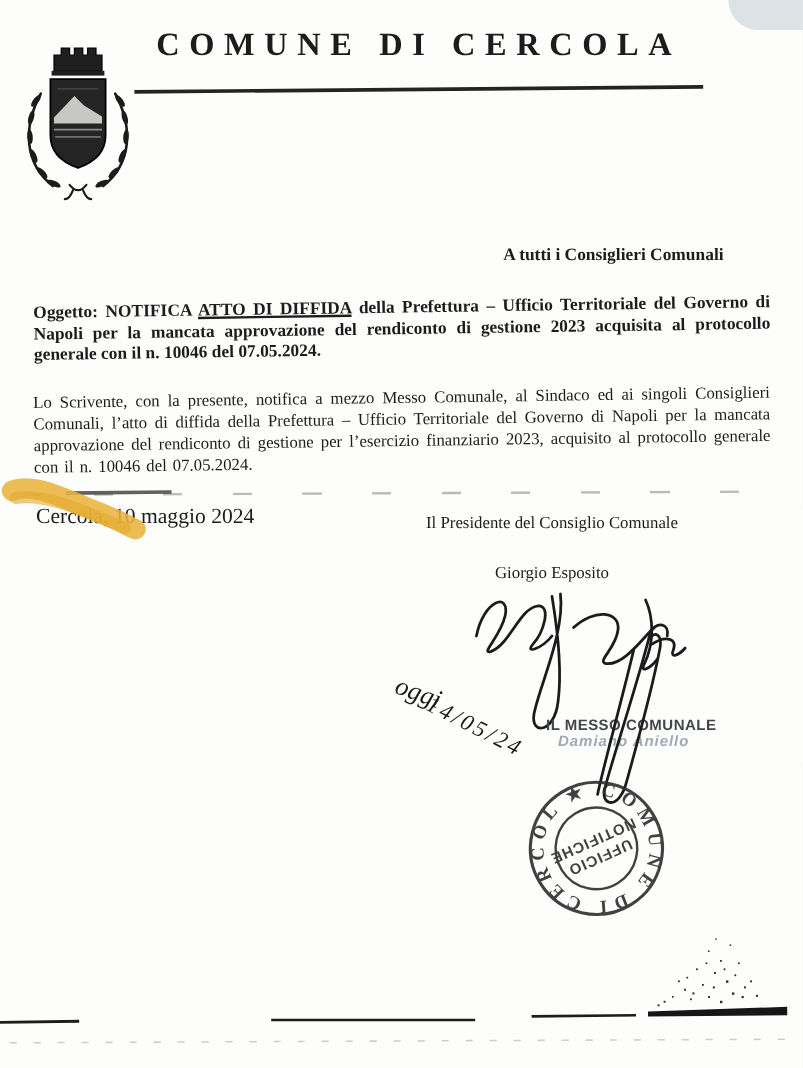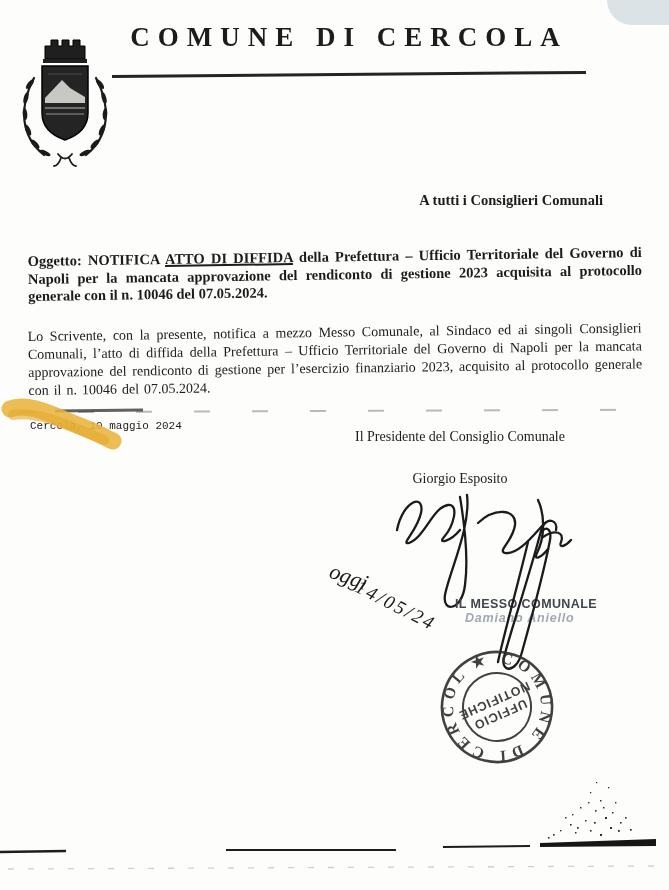--- a/index.html
+++ b/index.html
@@ -7,33 +7,33 @@
         font-family:"Liberation Serif","DejaVu Serif",serif;color:#1c1c1c;overflow:hidden;padding-left:20px;}
   .abs{position:absolute;}
   
   #scan-blob{right:0;top:0;width:82px;height:25px;background:#dce3e6;border-bottom-left-radius:28px;}
   #doc-title{left:112px;top:22px;width:474px;text-align:center;font-size:27px;font-weight:700;
              letter-spacing:8px;white-space:nowrap;}
   #doc-subtitle{left:112px;top:52px;width:474px;text-align:center;font-size:18px;font-weight:700;}
   #header-rule{left:112px;top:73px;width:474px;height:2.5px;background:#242424;transform:rotate(-0.5deg);}
   
   #recipients{right:86px;top:177px;text-align:right;font-weight:700;font-size:14.5px;}
-  #recipients .r2{margin-top:15px;}
+  #recipients .r2{margin-top:28px;}
   
   #subject{left:28px;top:253px;width:614px;font-size:14.5px;font-weight:700;line-height:17.5px;
            text-align:justify;transform:rotate(-0.85deg);transform-origin:left center;}
   #subject .und{text-decoration:underline;text-decoration-thickness:1.5px;}
   #body-par{left:28px;top:328px;width:614px;font-size:14px;line-height:18px;text-align:justify;
             transform:rotate(-0.8deg);transform-origin:left center;word-spacing:1.5px;}
   
   #mid-dashes{left:20px;top:410px;width:628px;height:2px;opacity:.4;transform:rotate(-.25deg);
               background:repeating-linear-gradient(90deg,#555 0 16px,transparent 16px 58px);}
   #mid-dash-dark{left:55px;top:409px;width:88px;height:2.5px;background:#3a3a3a;opacity:.8;transform:rotate(-.6deg);}
   
-  #dateline{left:30px;top:420px;font-size:11px;font-family:Liberation Mono, monospace;}
+  #dateline{left:30px;top:420px;font-size:18px;}
   
   #pres-role{left:335px;top:429px;width:250px;text-align:center;font-size:14px;}
   #pres-name{left:335px;top:471px;width:250px;text-align:center;font-size:14px;}
   #messo-role{left:455px;top:597px;font-family:"Liberation Sans",sans-serif;font-weight:700;
               font-size:12.5px;color:#41464c;letter-spacing:.4px;}
   #messo-name{left:465px;top:611px;font-family:"Liberation Sans",sans-serif;font-weight:700;font-style:italic;
               font-size:12.5px;color:#a0a9b1;letter-spacing:.8px;}
   svg{display:block;}
   .ink{stroke:#1b1b1b;fill:none;stroke-linecap:round;stroke-linejoin:round;}
 </style>

